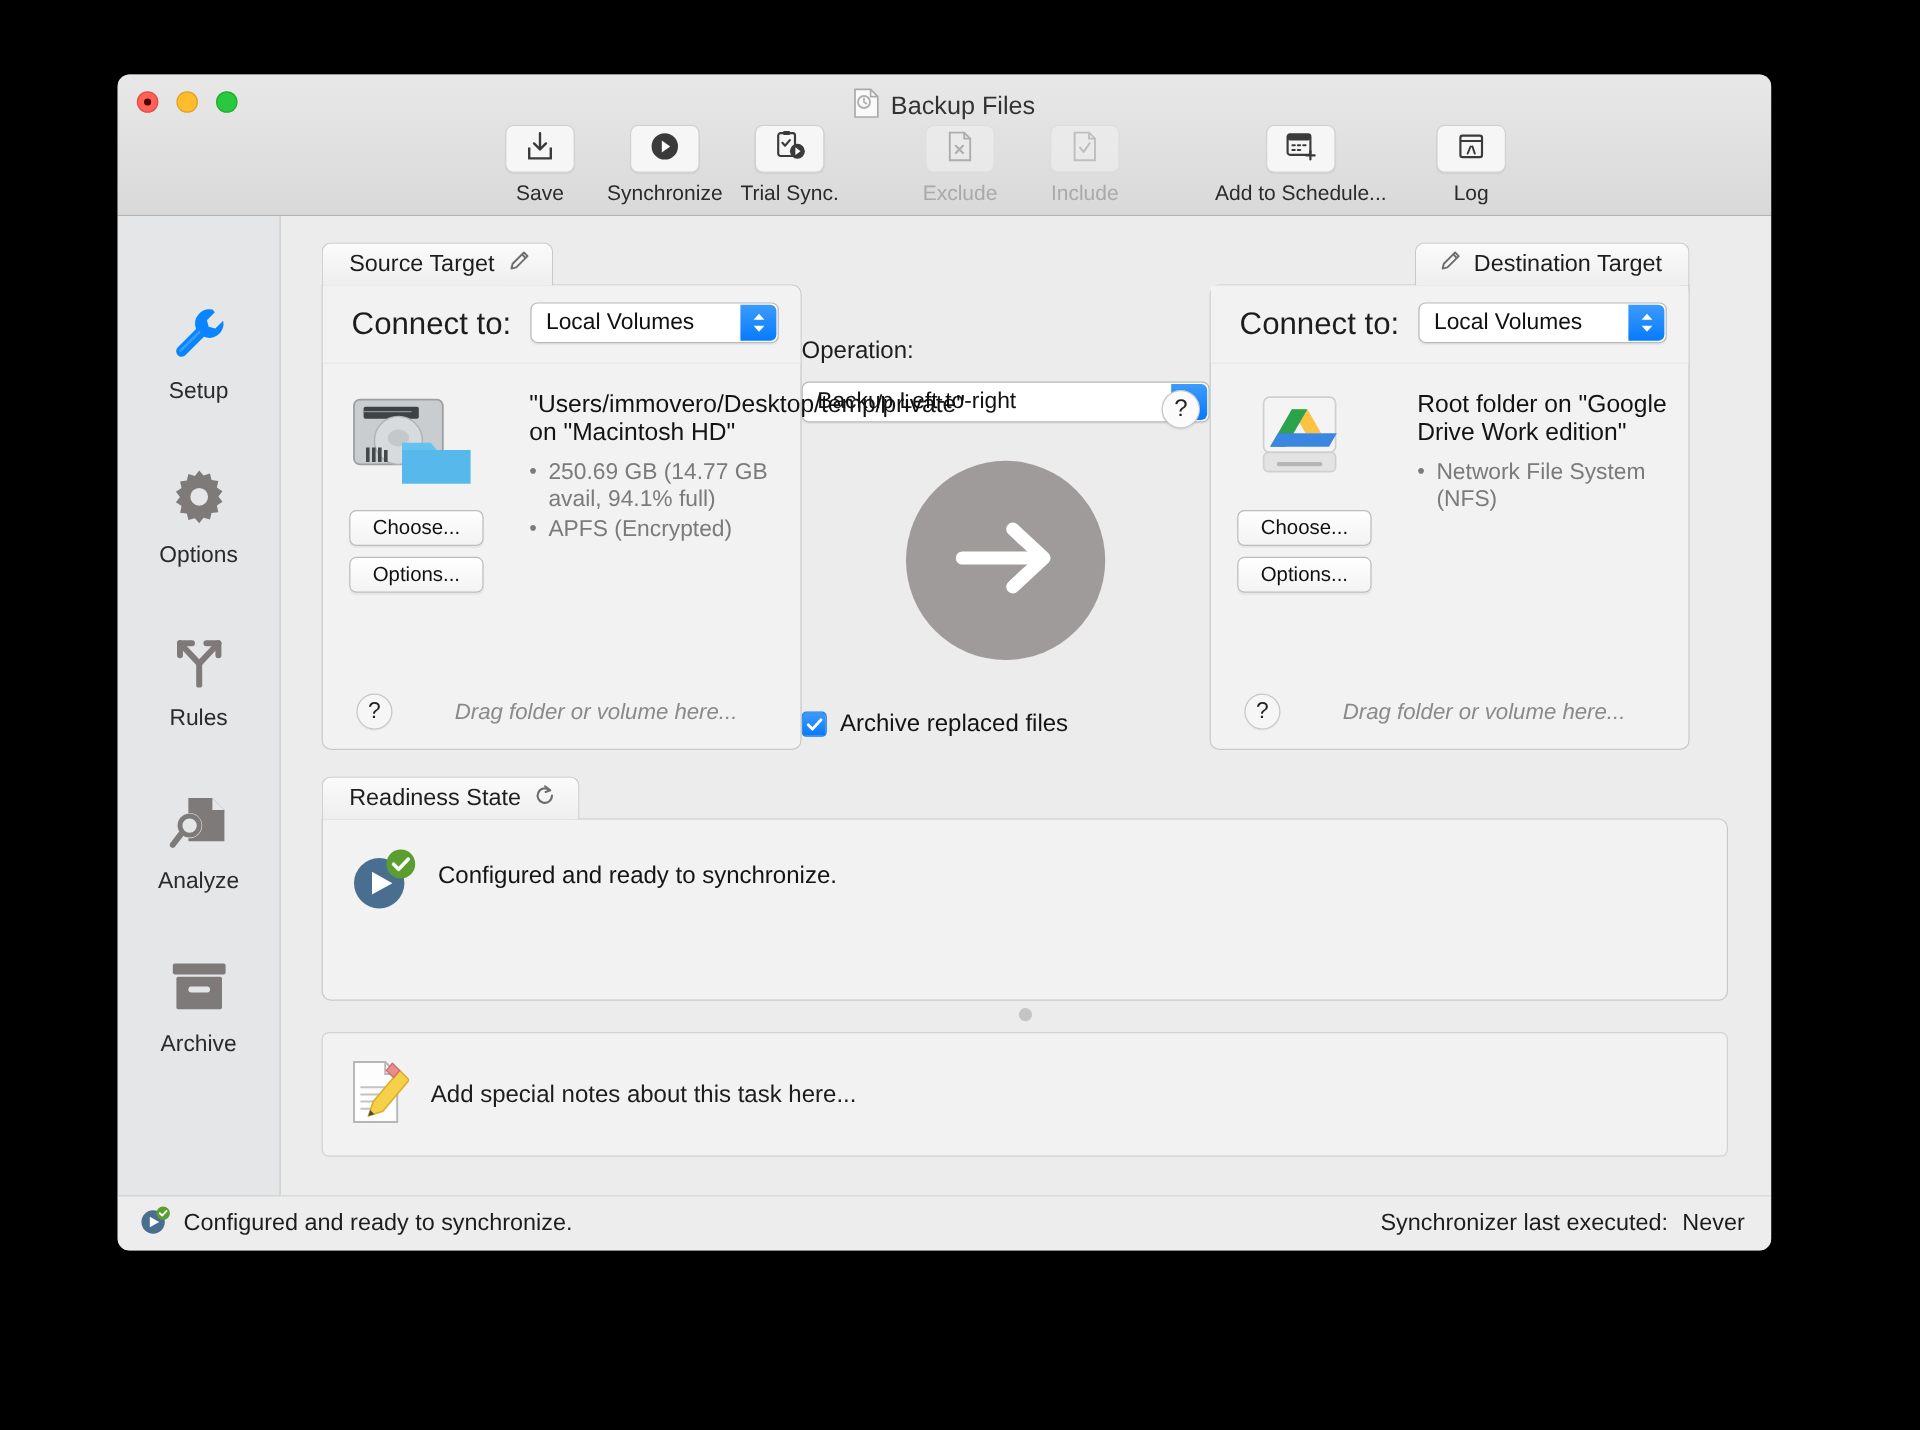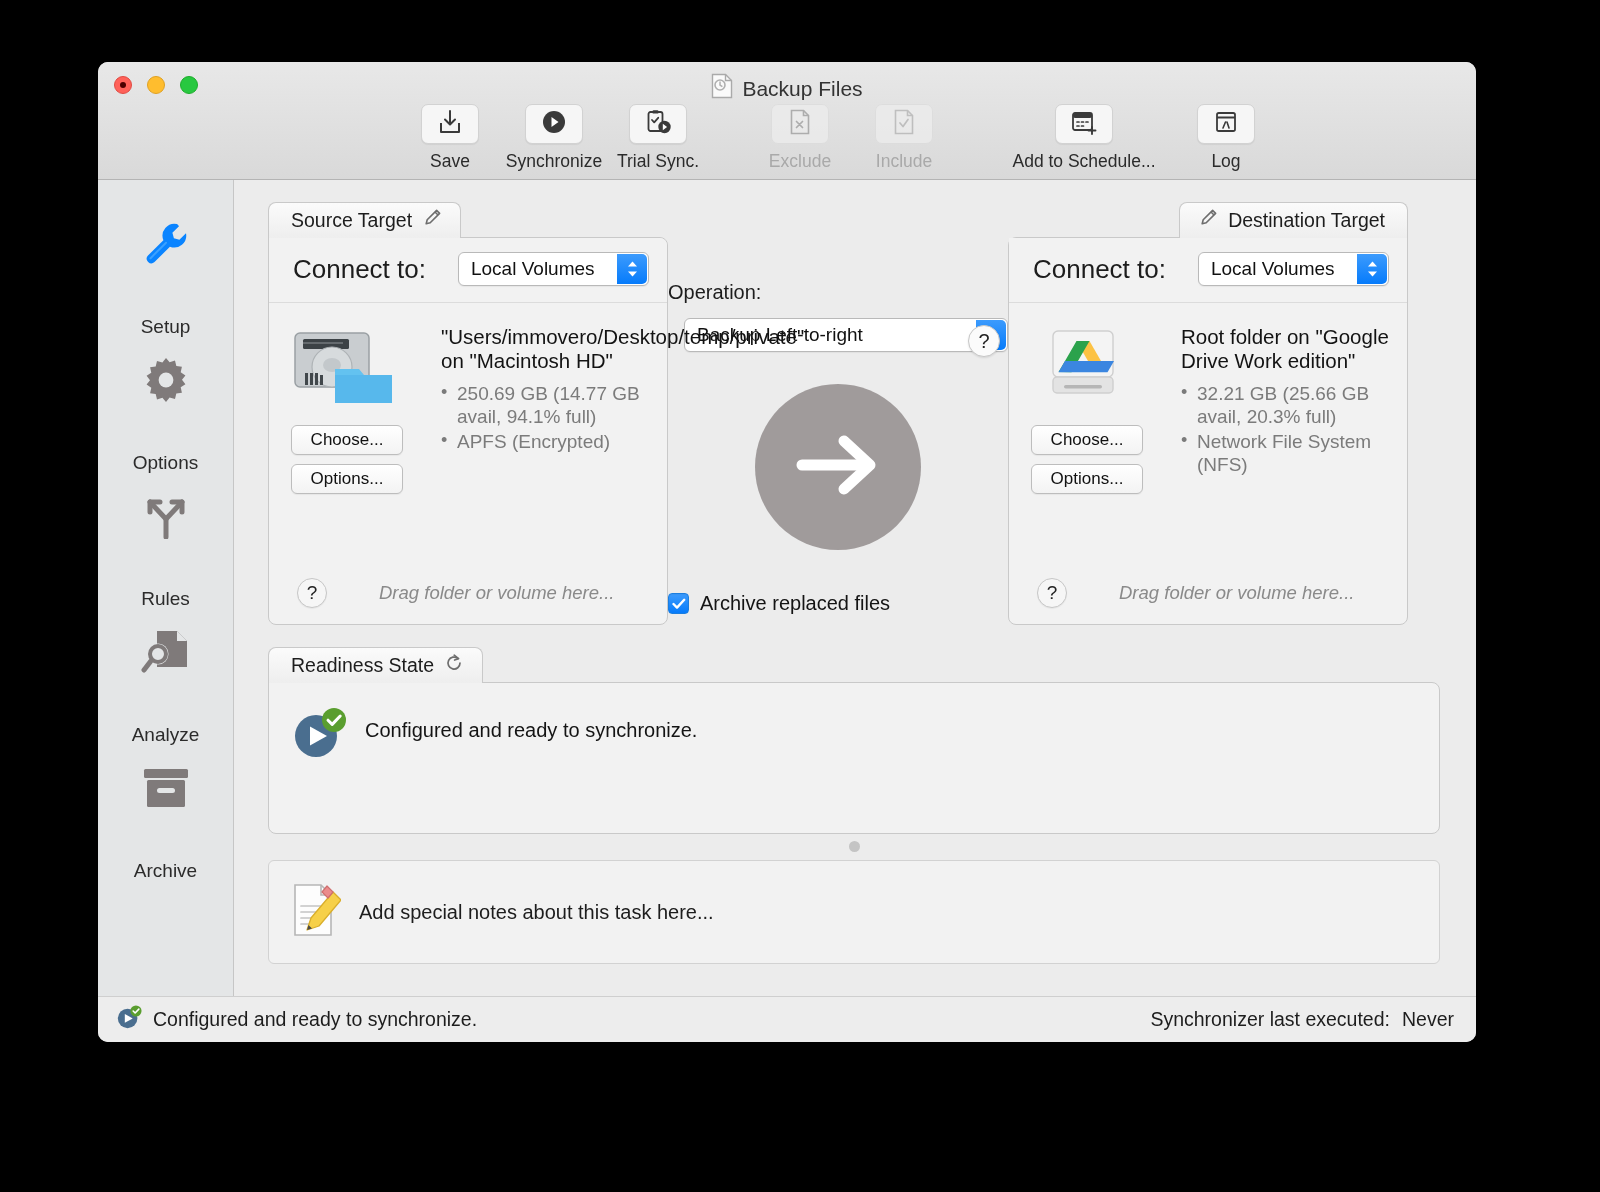--- a/index.html
+++ b/index.html
@@ -69,21 +69,21 @@
   
   .body { flex: 1 1 auto; display: flex; min-height: 0; }
   .sidebar {
     width: 136px; flex: 0 0 136px;
     background: #e4e6e7;
     border-right: 1px solid #c6c6c6;
     padding-top: 22px;
   }
   .side-item {
     height: 136px;
-    display: flex; flex-direction: column; align-items: center; justify-content: space-between;
+    display: flex; flex-direction: column; align-items: center; justify-content: flex-end;
     padding-top: 14px;
     cursor: default; user-select:none;
   }
   .side-item .si-icon { height: 56px; display:flex; align-items:center; justify-content:center; }
   .side-item .si-label { margin-top: 10px; font-size: 19px; color: #2b2b2b; }
 
   .content {
     flex: 1 1 auto; min-width: 0;
     background: #ececec;
     padding: 22px 36px 0 34px;
@@ -128,21 +128,21 @@
     position: relative;
     flex: 1 1 auto;
     height: 34px;
     background: #fff;
     border: 1px solid #b9b9b9;
     border-radius: 6px;
     display: flex; align-items: center;
     padding: 0 44px 0 12px;
     font-size: 19px; color: #111;
     box-shadow: 0 1px 1px rgba(0,0,0,.05);
-    white-space: nowrap; overflow: hidden; margin-left: 16px;
+    white-space: nowrap; overflow: hidden;
   }
   .popup .stepper {
     position: absolute; right: 1px; top: 1px; bottom: 1px;
     width: 30px; border-radius: 0 5px 5px 0;
     background: linear-gradient(to bottom, #3c9bfd, #067bfb);
     display: flex; flex-direction: column; align-items: center; justify-content: center; gap: 3px;
   }
 
   .target-body { display: flex; gap: 14px; padding: 20px 18px 0 22px; }
   .target-left { width: 136px; flex: 0 0 136px; display: flex; flex-direction: column; align-items: flex-start; }
@@ -556,21 +556,20 @@
                     <rect x="22" y="52" width="60" height="16" rx="4" fill="#e3e3e3" stroke="#cfcfcf" stroke-width="1.4"></rect>
                     <rect x="33" y="60" width="38" height="3.5" rx="1.7" fill="#b6b6b6"></rect>
                   </svg>
                 </div>
                 <div class="small-btn">Choose...</div>
                 <div class="small-btn">Options...</div>
               </div>
               <div class="target-right">
                 <div class="target-title">Root folder on "Google Drive Work edition"</div>
                 <ul class="bullets">
-                  <li>32.21 GB (25.66 GB avail, 20.3% full)</li>
                   <li>Network File System (NFS)</li>
                 </ul>
               </div>
             </div>
 
             <div style="flex:1 1 auto;"></div>
             <div class="target-footer">
               <div class="help-btn">?</div>
               <div class="drag-hint">Drag folder or volume here...</div>
             </div>

